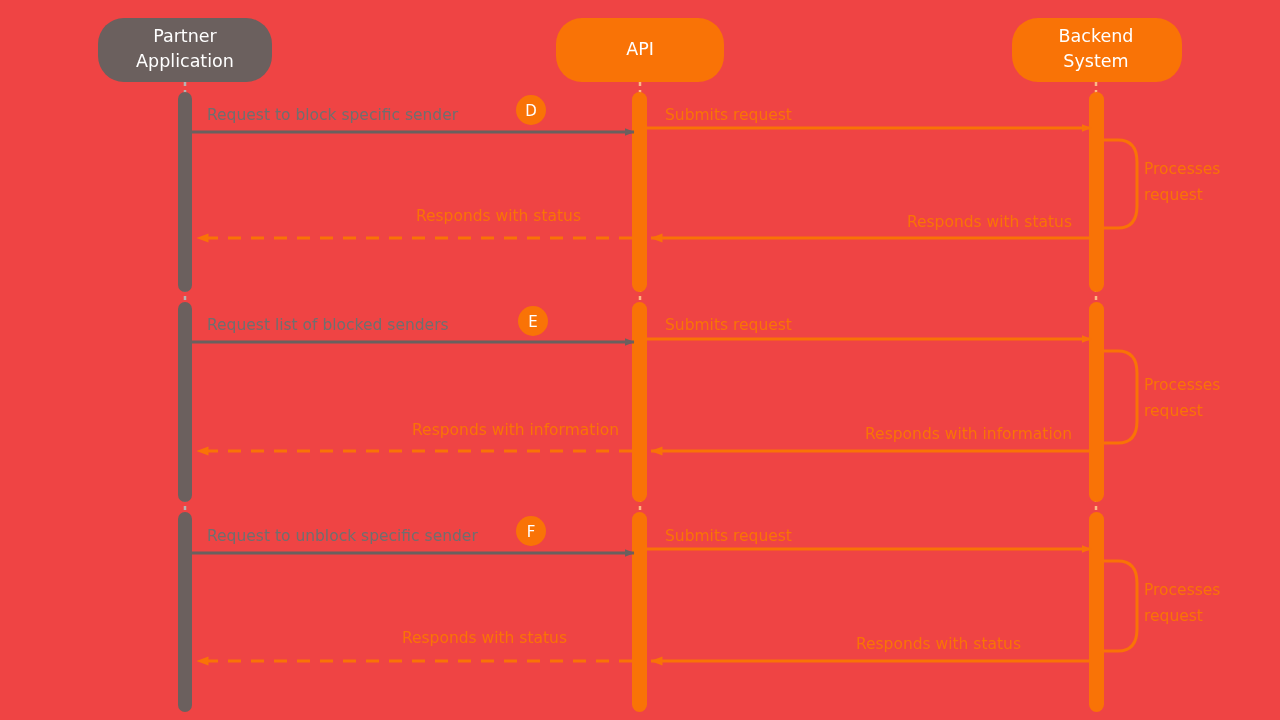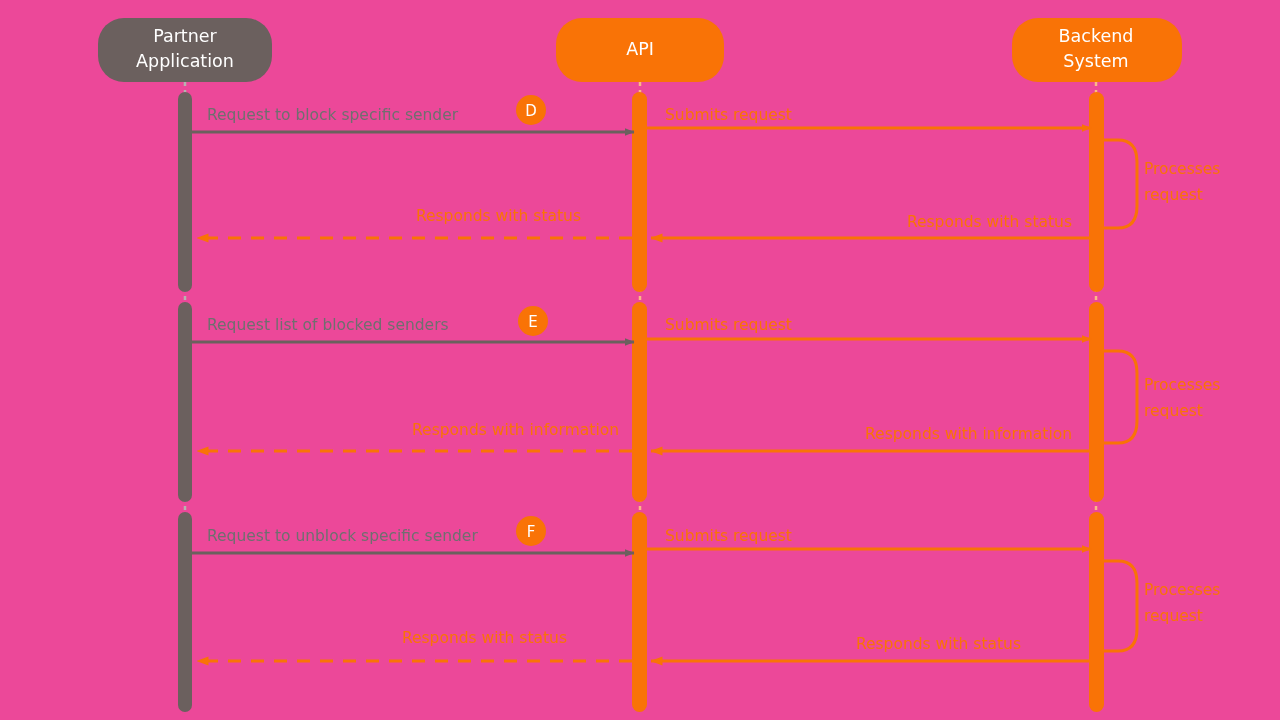--- a/index.html
+++ b/index.html
@@ -8,21 +8,21 @@
     padding: 0;
     background: #ffffff;
   }
   body {
     font-family: "DejaVu Sans", "Liberation Sans", sans-serif;
   }
   #stage {
     position: relative;
     width: 1280px;
     height: 720px;
-    background: #ec4899;
+    background: #ef4444;
     overflow: hidden;
   }
   #svgroot {
     position: absolute;
     left: 0;
     top: 0;
     width: 1280px;
     height: 720px;
   }
   .hdr-label {

